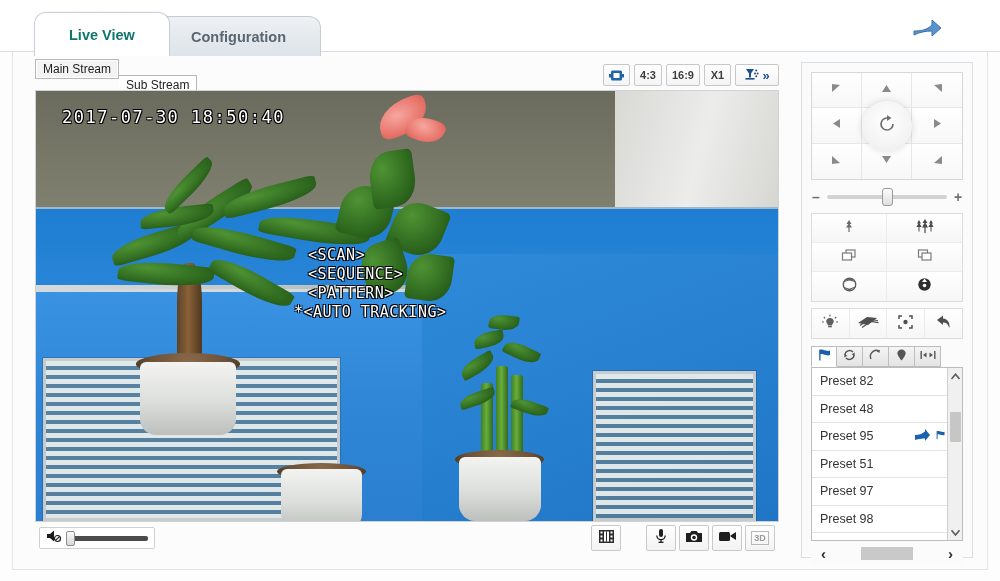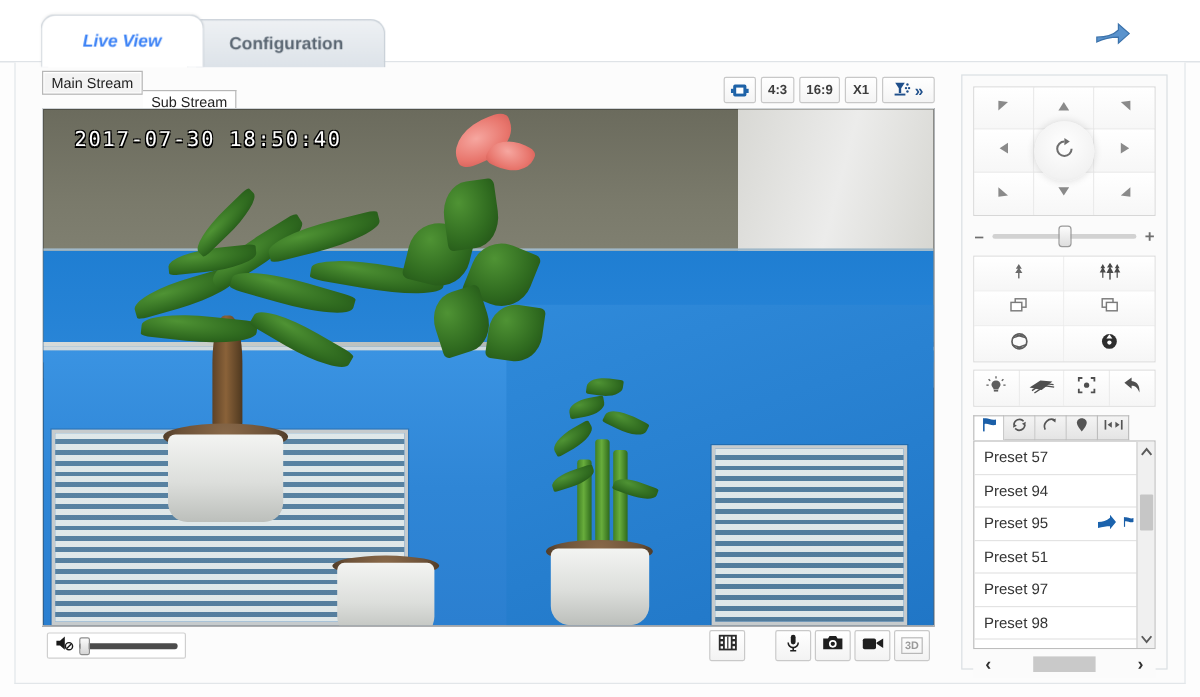--- a/index.html
+++ b/index.html
@@ -30,26 +30,25 @@
     border-radius: 12px 12px 0 0;
     margin-left: -14px;
     transform: perspective(22px) rotateX(0deg);
     white-space: nowrap;
     cursor: pointer;
     z-index: 1;
   }
   .tab:first-child { margin-left: 0; }
   .tab.active {
     background: #ffffff;
-    color: #3b82f6;
+    color: #0f766e;
     border-color: #c9d0d7;
     z-index: 5;
     height: 44px;
     box-shadow: 0 -1px 2px rgba(0,0,0,.04);
-    font-style: italic;
   }
   .logout-icon {
     position: absolute; right: 58px; top: 18px;
     width: 30px; height: 22px; cursor: pointer;
   }
 
   
   .tabline {
     position: absolute; left: 0; top: 51px; width: 1000px; height: 1px;
     background: #d7dde2;
@@ -483,20 +482,26 @@
           <div class="leaf" style="left:59%;top:56%;width:4%;height:3.5%;transform:rotate(-10deg);"></div>
           <div class="leaf" style="left:61%;top:52%;width:4%;height:3.5%;transform:rotate(8deg);"></div>
           <div class="leaf" style="left:57%;top:70%;width:5%;height:3%;transform:rotate(-18deg);"></div>
           <div class="leaf" style="left:64%;top:72%;width:5%;height:3%;transform:rotate(20deg);"></div>
           <div class="soil s3"></div>
           <div class="pot p3"></div>
         </div>
 
         <div class="osd-time">2017-07-30  18:50:40</div>
 
+        <div class="osd-menu">
+          <div>&lt;SCAN&gt;</div>
+          <div>&lt;SEQUENCE&gt;</div>
+          <div>&lt;PATTERN&gt;</div>
+          <div class="sel">*&lt;AUTO TRACKING&gt;</div>
+        </div>
       </div>
 
       <div class="video-bottombar">
         <div class="volume-box">
           <span>
             <svg width="16" height="14" viewBox="0 0 16 14">
               <path d="M1 5 H4 L8 1.5 V12.5 L4 9 H1 Z" fill="#1a1a1a"></path>
               <circle cx="11.5" cy="9.5" r="3" fill="none" stroke="#1a1a1a" stroke-width="1.2"></circle>
               <line x1="9.6" y1="11.4" x2="13.4" y2="7.6" stroke="#1a1a1a" stroke-width="1.2"></line>
             </svg>
@@ -771,24 +776,24 @@
               <path d="M4 7 L7.5 4.5 L7.5 9.5 Z" fill="#555"></path>
               <path d="M14 7 L10.5 4.5 L10.5 9.5 Z" fill="#555"></path>
             </svg>
           </span>
         </div>
       </div>
 
       <div class="preset-list-wrap">
         <div class="preset-list">
           <div class="preset-row">
-            <span>Preset 57</span>
+            <span>Preset 82</span>
           </div>
           <div class="preset-row">
-            <span>Preset 94</span>
+            <span>Preset 48</span>
           </div>
           <div class="preset-row hover">
             <span>Preset 95</span>
             <span class="actions">
               <span>
                 <svg width="17" height="14" viewBox="0 0 17 14">
                   <path d="M1 7 C5 7 8 6 11 3.5 L11 1 L16 7 L11 13 L11 10.5 C8 10.5 5 11 1 12 Z" fill="#1b63ad"></path>
                 </svg>
               </span>
               <span>

